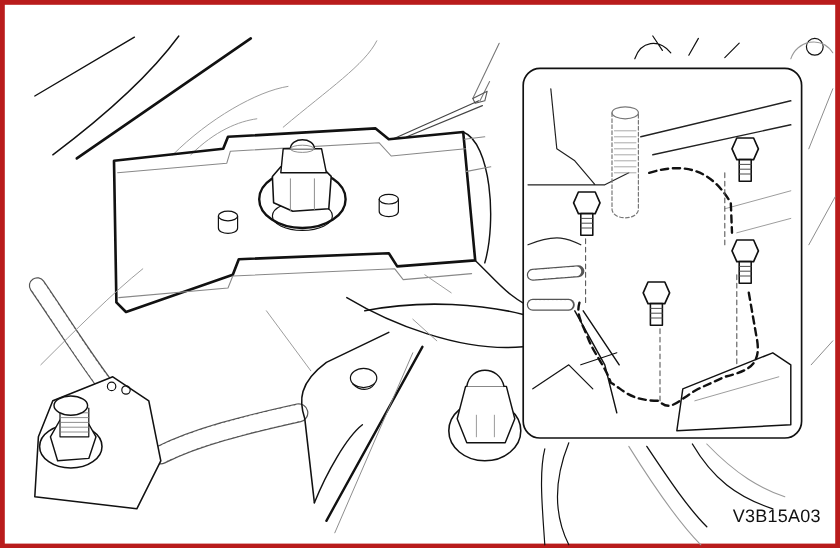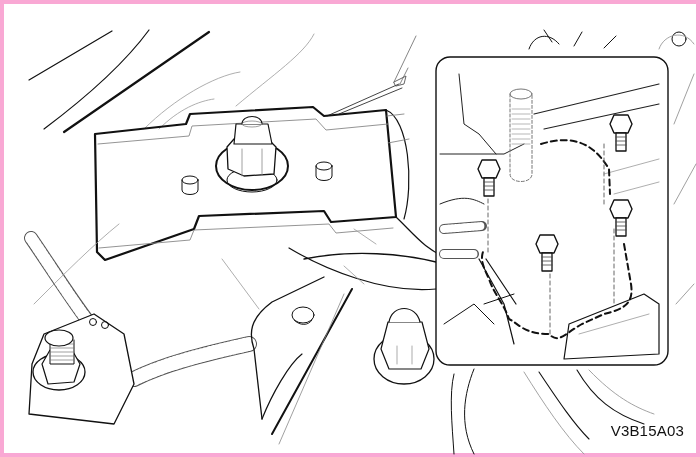--- a/index.html
+++ b/index.html
@@ -1,17 +1,17 @@
 <!DOCTYPE html>
 <html><head>
 <meta charset="utf-8">
 <style>
   html,body{margin:0;padding:0;background:#fff;}
   body{width:700px;height:457px;overflow:hidden;font-family:"Liberation Sans",sans-serif;}
-  .frame{position:relative;width:700px;height:457px;box-sizing:border-box;border:4px solid #f9a8d4;background:#fff;}
+  .frame{position:relative;width:700px;height:457px;box-sizing:border-box;border:4px solid #b91c1c;background:#fff;}
   svg{position:absolute;left:0;top:0;}
   .code{position:absolute;right:12px;bottom:14px;font-size:15px;color:#111;letter-spacing:0.2px;}
 </style>
 </head>
 <body>
 
 <div class="frame">
 <svg width="700" height="457" viewBox="0 0 700 457">
   <g fill="none" stroke="#111" stroke-linecap="round" stroke-linejoin="round">
 

